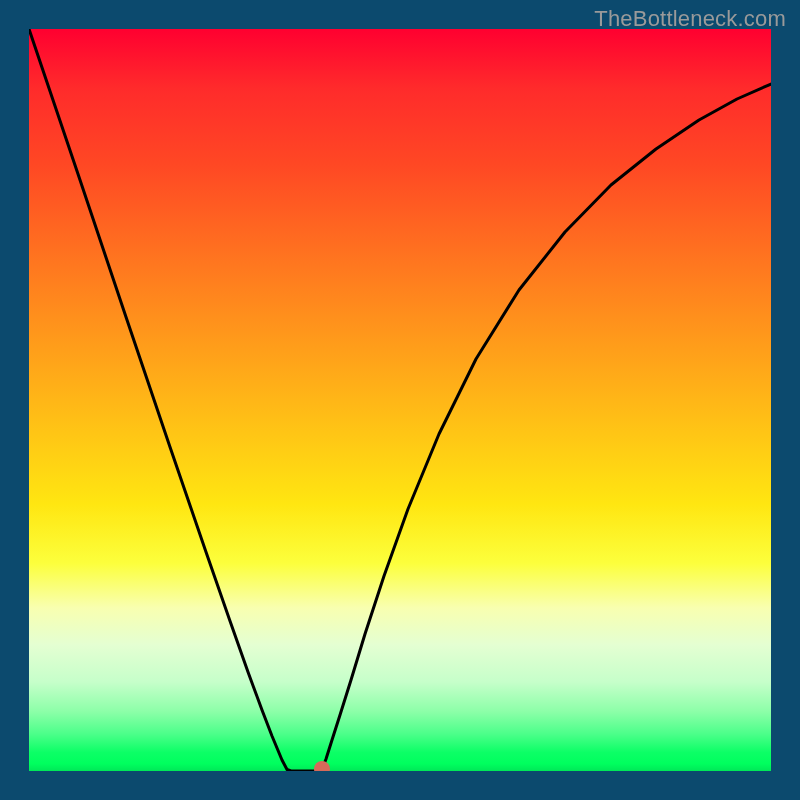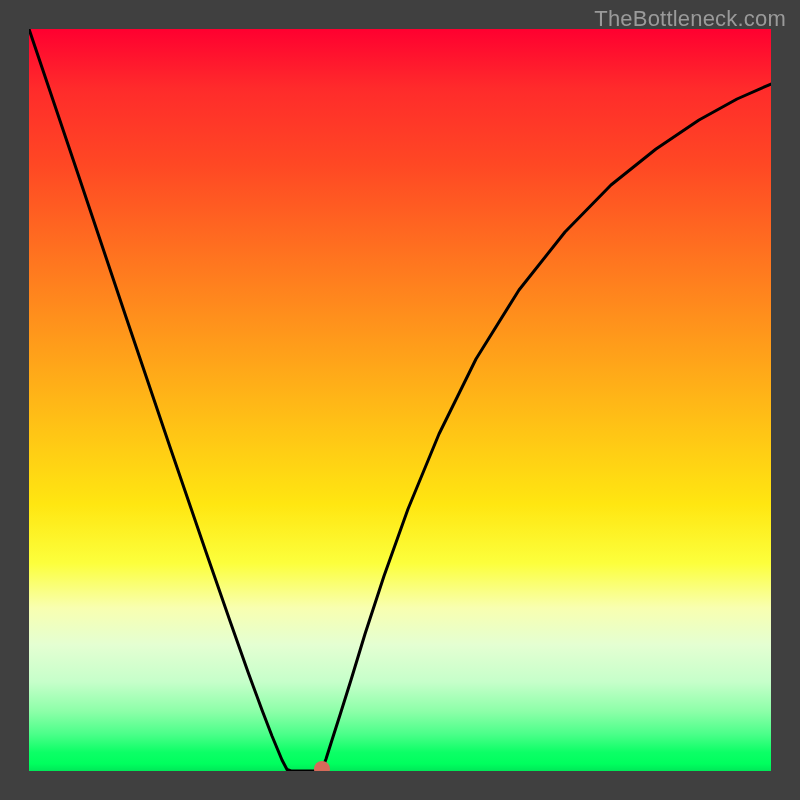--- a/index.html
+++ b/index.html
@@ -10,21 +10,21 @@
     background: #000;
     overflow: hidden;
     font-family: Arial, Helvetica, sans-serif;
   }
   .frame {
     position: absolute;
     top: 0;
     left: 0;
     width: 800px;
     height: 800px;
-    background: #404040;
+    background: #0c4a6e;
   }
   .plot {
     position: absolute;
     top: 29px;
     left: 29px;
     width: 742px;
     height: 742px;
     background: linear-gradient(
       to bottom,
       #ff0030 0%,

